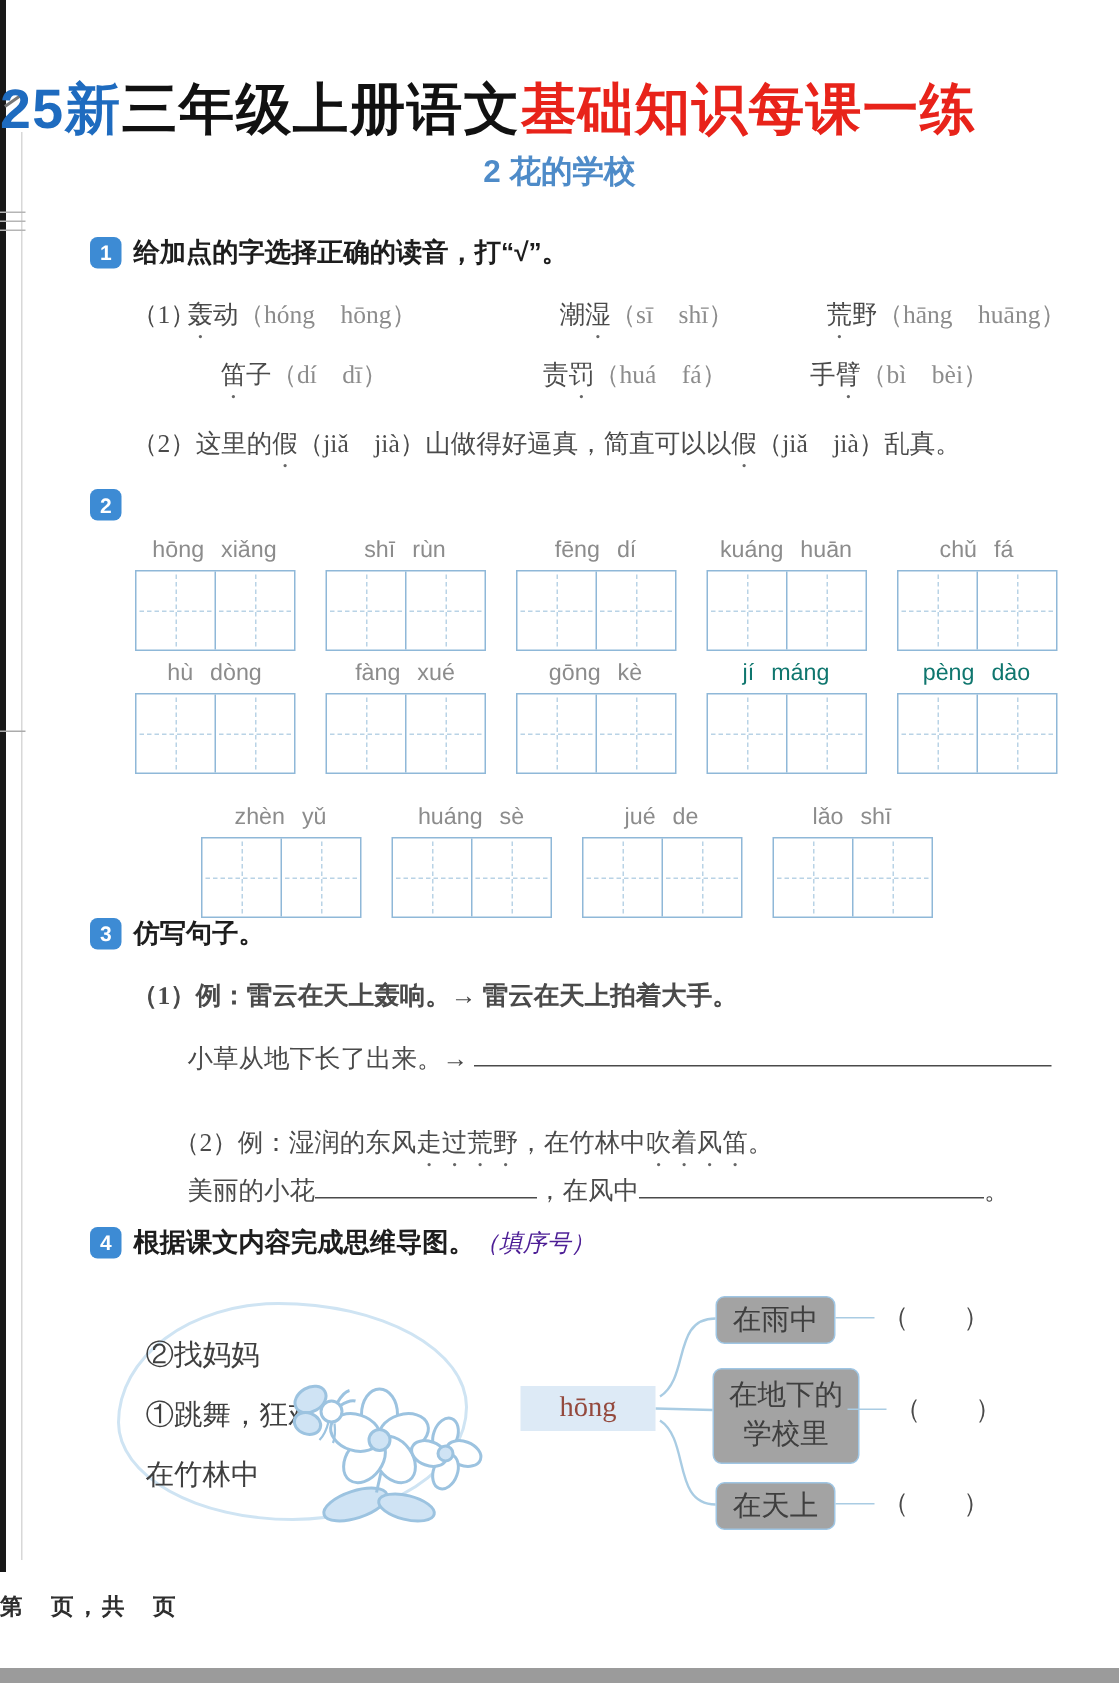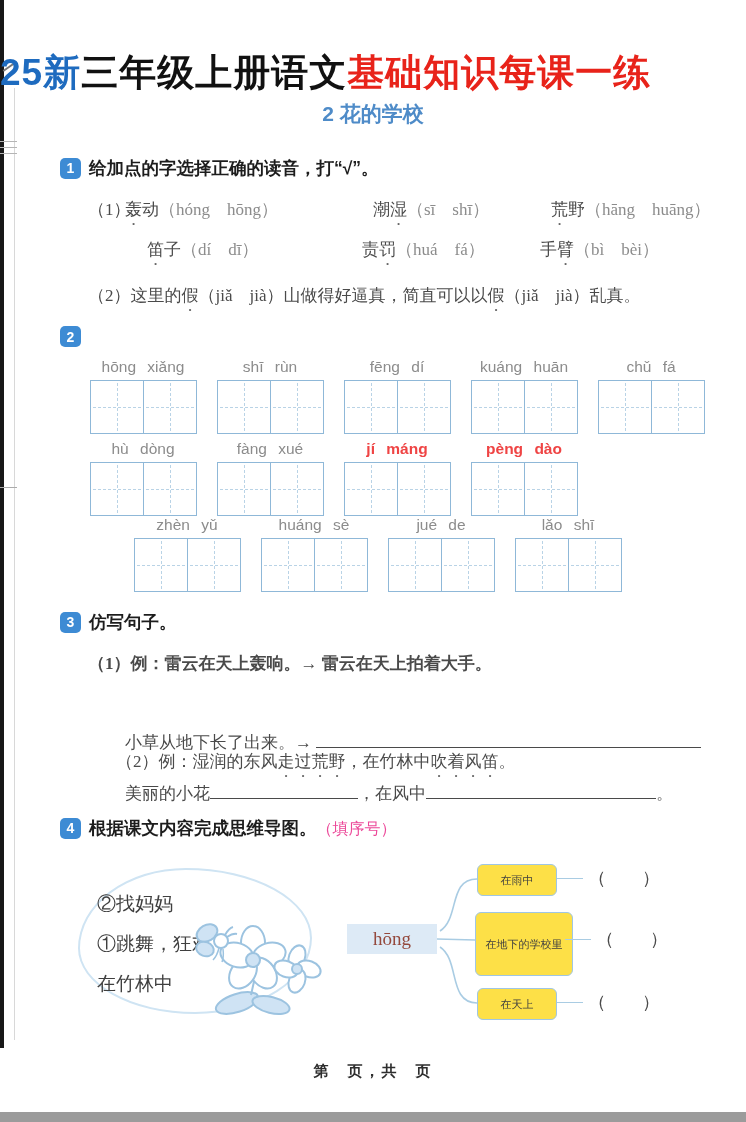--- a/index.html
+++ b/index.html
@@ -22,70 +22,70 @@
   .title .t-black{color:#111;}
   .title .t-red{color:#e8231a;}
   .subtitle{position:absolute;left:0;top:100px;width:746px;text-align:center;
     font-size:21px;font-weight:700;color:#4e8bc8;}
 
   
   .sec-head{position:absolute;left:60px;display:flex;align-items:center;gap:8px;}
   .badge{width:21px;height:21px;border-radius:5px;background:#3d8bd4;color:#fff;
     font-size:14px;font-weight:700;display:flex;align-items:center;justify-content:center;flex:0 0 auto;}
   .sec-title{font-size:17.5px;font-weight:700;color:#1d1d1d;}
-  .sec-title .suffix{font-weight:400;color:#ec4899;font-family:"Liberation Serif",serif;font-size:16px;}
+  .sec-title .suffix{font-weight:400;color:#4c1d95;font-family:"Liberation Serif",serif;font-size:16px;font-style:italic;}
 
   
   .line{position:absolute;font-family:"Liberation Serif",serif;font-size:17px;color:#4a4a4a;
     white-space:nowrap;line-height:1.9;}
   .pinyin-in{color:#8c8c8c;}
   .emdot{-webkit-text-emphasis:filled dot #666;text-emphasis:filled dot #666;
     -webkit-text-emphasis-position:under right;text-emphasis-position:under right;}
   .row-flex{display:flex;}
   .w248{width:248px;} .w178{width:178px;} .w215{width:215px;margin-left:22px;} .w37{width:37px;flex:0 0 auto;}
 
   
   .py-row{position:absolute;left:90px;display:flex;gap:21px;}
   .py-item{width:106px;display:flex;flex-direction:column;align-items:center;}
   .py{font-size:15.5px;color:#8c8c8c;margin-bottom:4px;white-space:nowrap;word-spacing:7px;}
-  .py[data-variant="bold"]{color:#ef4444;font-weight:700;}
+  .py[data-variant="bold"]{color:#0f766e;font-weight:400;}
   .wbox{display:flex;border:1px solid #8fb8d8;background:#fff;}
   .wcell{width:52px;height:52px;position:relative;}
   .wcell + .wcell{border-left:1px solid #8fb8d8;}
   .wcell::before{content:"";position:absolute;left:2px;right:2px;top:50%;border-top:1px dashed #b9d3e6;}
   .wcell::after{content:"";position:absolute;top:2px;bottom:2px;left:50%;border-left:1px dashed #b9d3e6;}
 
   
   .blank{display:inline-block;border-bottom:1px solid #4a4a4a;height:1.05em;vertical-align:baseline;}
   .b385{width:385px;} .b148{width:148px;} .b230{width:230px;}
 
   
   .mindmap{position:absolute;left:0;top:850px;width:746px;height:195px;}
   .bubble{position:absolute;left:78px;top:18px;width:230px;height:142px;
     border:2px solid #cfe4f3;border-radius:46% 54% 50% 50% / 55% 48% 52% 45%;}
   .bubble-list{position:absolute;left:97px;top:34px;font-family:"Liberation Serif",serif;
     font-size:19px;color:#3f3f3f;line-height:40px;white-space:nowrap;}
   .illus{position:absolute;left:185px;top:45px;}
   .root-label{position:absolute;left:347px;top:74px;width:90px;height:30px;background:#ddeaf6;
     font-family:"Liberation Serif",serif;font-size:19px;color:#94493d;
     display:flex;align-items:center;justify-content:center;white-space:nowrap;}
-  .mbox{position:absolute;border:1px solid #9fc6e4;border-radius:6px;background:#fde047;
-    font-family:"Liberation Serif",serif;font-size:11px;color:#3f3f3f;
+  .mbox{position:absolute;border:1px solid #9fc6e4;border-radius:6px;background:#a3a3a3;
+    font-family:"Liberation Serif",serif;font-size:19px;color:#3f3f3f;
     display:flex;align-items:center;justify-content:center;text-align:center;}
   .mbox1{left:477px;top:14px;width:78px;height:30px;}
   .mbox2{left:475px;top:62px;width:88px;height:58px;line-height:26px;padding:2px 4px;}
   .mbox3{left:477px;top:138px;width:78px;height:30px;}
   .ans{position:absolute;display:flex;align-items:center;gap:5px;
     font-family:"Liberation Serif",serif;font-size:18px;color:#4a4a4a;}
   .ans .lead{width:26px;height:1px;background:#a9cce3;}
   .ans1{left:557px;top:16px;} .ans2{left:565px;top:77px;} .ans3{left:557px;top:140px;}
   .connectors{position:absolute;left:0;top:0;}
 
   
-  .footer{position:absolute;left:0;top:1062px;width:746px;text-align:center;
+  .footer{position:absolute;left:0;top:1062px;width:746px;
     font-size:15px;font-weight:700;color:#2e2e2e;letter-spacing:2px;}
 </style>
 </head>
 <body>
 
 <div class="edge-bar-left"></div>
 <div class="edge-line"></div>
 <div class="corner-mark"></div>
 <div class="tick" style="top:141px;"></div>
 <div class="tick" style="top:147px;"></div>
@@ -169,36 +169,43 @@
       </div>
     </div>
   <div class="py-item">
       <div class="py">fàng xué</div>
       <div class="wbox">
         <div class="wcell"></div>
         <div class="wcell"></div>
       </div>
     </div>
   <div class="py-item">
+      <div class="py">gōng kè</div>
+      <div class="wbox">
+        <div class="wcell"></div>
+        <div class="wcell"></div>
+      </div>
+    </div>
+  <div class="py-item">
       <div class="py" data-variant="bold">jí máng</div>
       <div class="wbox">
         <div class="wcell"></div>
         <div class="wcell"></div>
       </div>
     </div>
   <div class="py-item">
       <div class="py" data-variant="bold">pèng dào</div>
       <div class="wbox">
         <div class="wcell"></div>
         <div class="wcell"></div>
       </div>
     </div>
 </div>
 
-<div class="py-row" style="top:516px;padding-left:44px;">
+<div class="py-row" style="top:536px;padding-left:44px;">
   <div class="py-item">
       <div class="py">zhèn yǔ</div>
       <div class="wbox">
         <div class="wcell"></div>
         <div class="wcell"></div>
       </div>
     </div>
   <div class="py-item">
       <div class="py">huáng sè</div>
       <div class="wbox">
@@ -223,21 +230,21 @@
 </div>
 
 <div class="sec-head" style="top:610px;">
   <span class="badge">3</span>
   <span class="sec-title">仿写句子。</span>
 </div>
 
 <div class="line" style="left:88px;top:648px;font-weight:bold;">
   <span>（1）</span><span>例：雷云在天上轰响。→ 雷云在天上拍着大手。</span>
 </div>
-<div class="line" style="left:125px;top:690px;margin-top:37px;">
+<div class="line" style="left:125px;top:690px;">
   <span>小草从地下长了出来。→ </span><span class="blank b385"></span>
 </div>
 
 <div class="line" style="left:88px;top:746px;margin-left:28px;">
   <span>（2）</span><span>例：湿润的东风</span><span class="emdot">走过荒野</span><span>，在竹林中</span><span class="emdot">吹着风笛</span><span>。</span>
 </div>
 <div class="line" style="left:125px;top:778px;">
   <span>美丽的小花</span><span class="blank b148"></span><span>，在风中</span><span class="blank b230"></span><span>。</span>
 </div>
 

